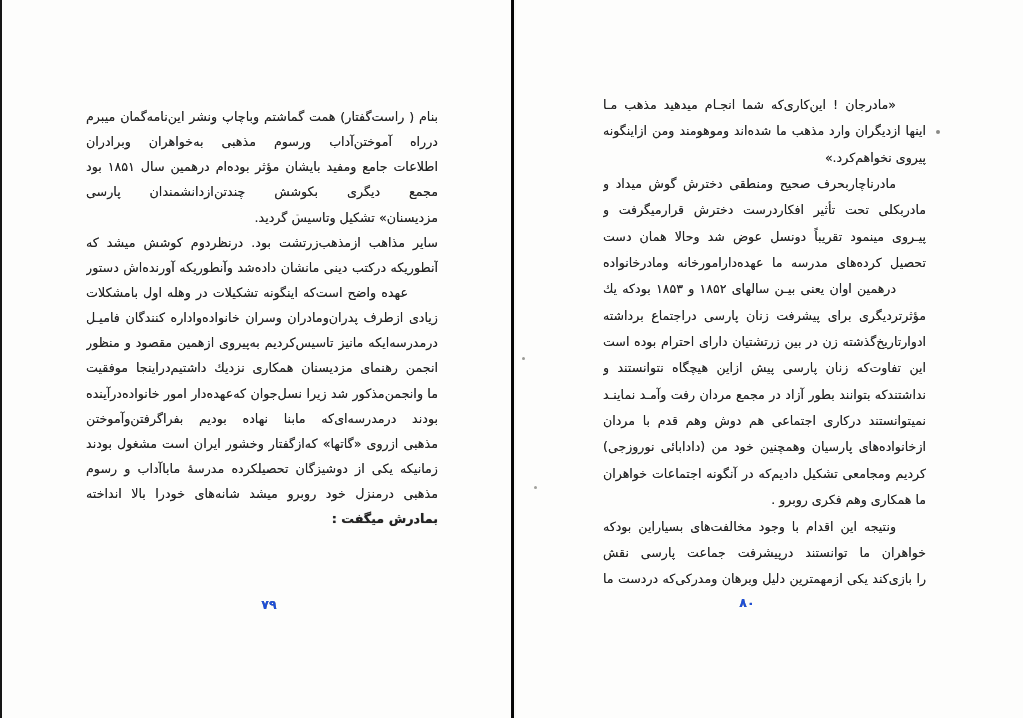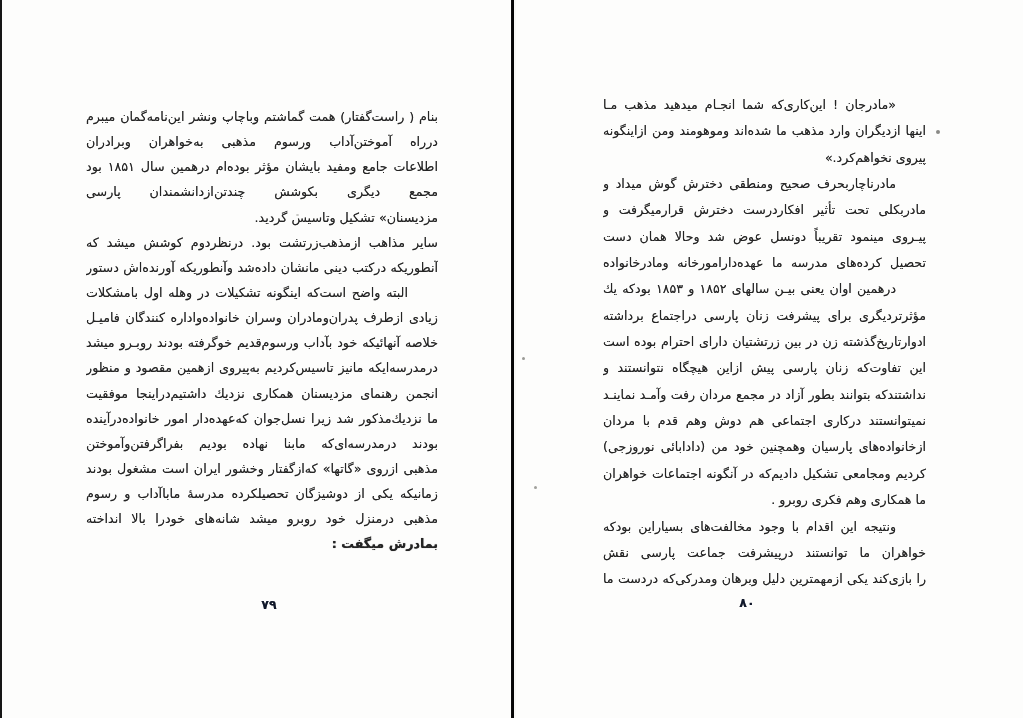--- a/index.html
+++ b/index.html
@@ -62,21 +62,21 @@
     font-size: 12.6px;
   }
   .block-right .line { height: 26.35px; line-height: 26.35px; }
 
   .page-number {
     position: absolute;
     width: 44px;
     text-align: center;
     font-size: 12.5px;
     font-weight: bold;
-    color: #0f172a;
+    color: #1d4ed8;
     text-shadow: 0 0 0.5px rgba(20,20,20,0.6);
   }
   .num-left  { left: 247px; top: 597px; }
   .num-right { left: 725px; top: 595px; }
 </style>
 </head>
 <body>
 
 <div class="spread">
 
@@ -91,26 +91,25 @@
   <section class="page">
     <div class="text-block block-left">
 
     <div class="line">بنام ( راست‌گفتار) همت گماشتم وباچاپ ونشر این‌نامه‌گمان میبرم کـه</div>
         <div class="line">درراه آموختن‌آداب ورسوم مذهبی به‌خواهران وبرادران هم‌کیش‌ودادن</div>
         <div class="line">اطلاعات جامع ومفید بایشان مؤثر بوده‌ام درهمین سال ۱۸۵۱ بود کـه</div>
         <div class="line">مجمع دیگری بکوشش چندتن‌ازدانشمندان پارسی بنام«انجمن‌رهنمای</div>
         <div class="line end">مزدیسنان» تشکیل وتاسیس گردید.</div>
         <div class="line">سایر مذاهب ازمذهب‌زرتشت بود. درنظردوم کوشش میشد که مذهب‌را</div>
         <div class="line">آنطوریکه درکتب دینی مانشان داده‌شد وآنطوریکه آورنده‌اش دستور</div>
-        <div class="line indent">البته واضح است‌که اینگونه تشکیلات در وهله اول بامشکلات</div>
+        <div class="line indent">عهده واضح است‌که اینگونه تشکیلات در وهله اول بامشکلات</div>
         <div class="line">زیادی ازطرف پدران‌ومادران وسران خانواده‌واداره کنندگان فامیـل و</div>
-        <div class="line">خلاصه آنهائیکه خود بآداب ورسوم‌قدیم خوگرفته بودند روبـرو میشد</div>
         <div class="line">درمدرسه‌ایکه مانیز تاسیس‌کردیم به‌پیروی ازهمین مقصود و منظور بـا</div>
         <div class="line">انجمن رهنمای مزدیسنان همکاری نزدیك داشتیم‌دراینجا موفقیت نصیب</div>
-        <div class="line">ما نزدیك‌مذکور شد زیرا نسل‌جوان که‌عهده‌دار امور خانواده‌درآینده</div>
+        <div class="line">ما وانجمن‌مذکور شد زیرا نسل‌جوان که‌عهده‌دار امور خانواده‌درآینده</div>
         <div class="line">بودند درمدرسه‌ای‌که مابنا نهاده بودیم بفراگرفتن‌وآموختن آداب‌ورسوم</div>
         <div class="line">مذهبی ازروی «گاتها» که‌ازگفتار وخشور ایران است مشغول بودند هـر</div>
         <div class="line">زمانیکه یکی از دوشیزگان تحصیلکرده مدرسهٔ ماباآداب و رسوم غیـر</div>
         <div class="line">مذهبی درمنزل خود روبرو میشد شانه‌های خودرا بالا انداخته وخـطاب</div>
         <div class="line end bold">بمادرش میگفت :</div>
       </div>
     <div class="page-number num-left">۷۹</div>
   </section>
 
   <section class="page">

